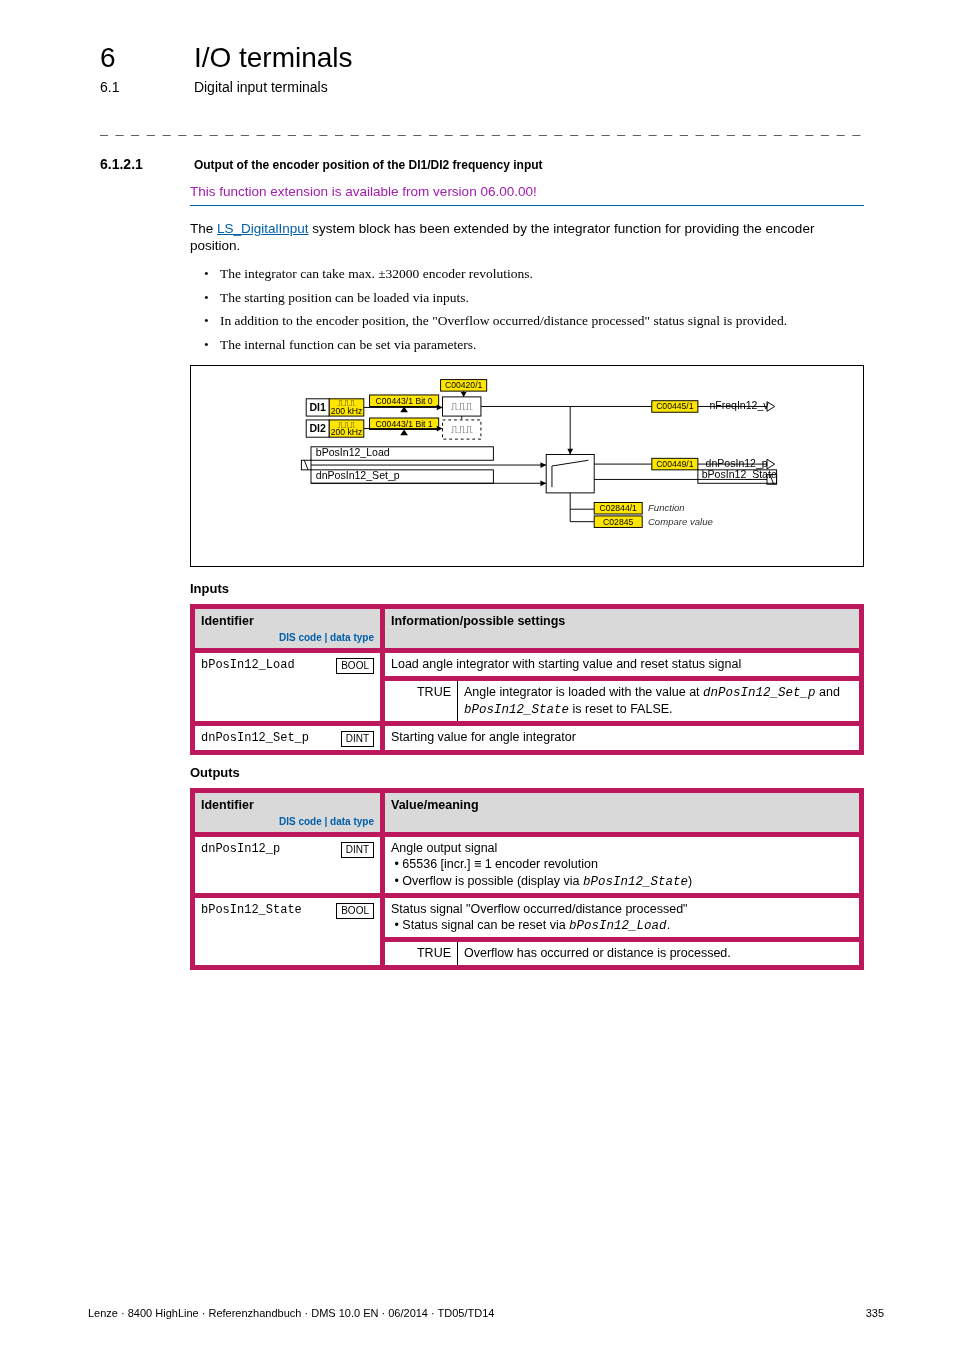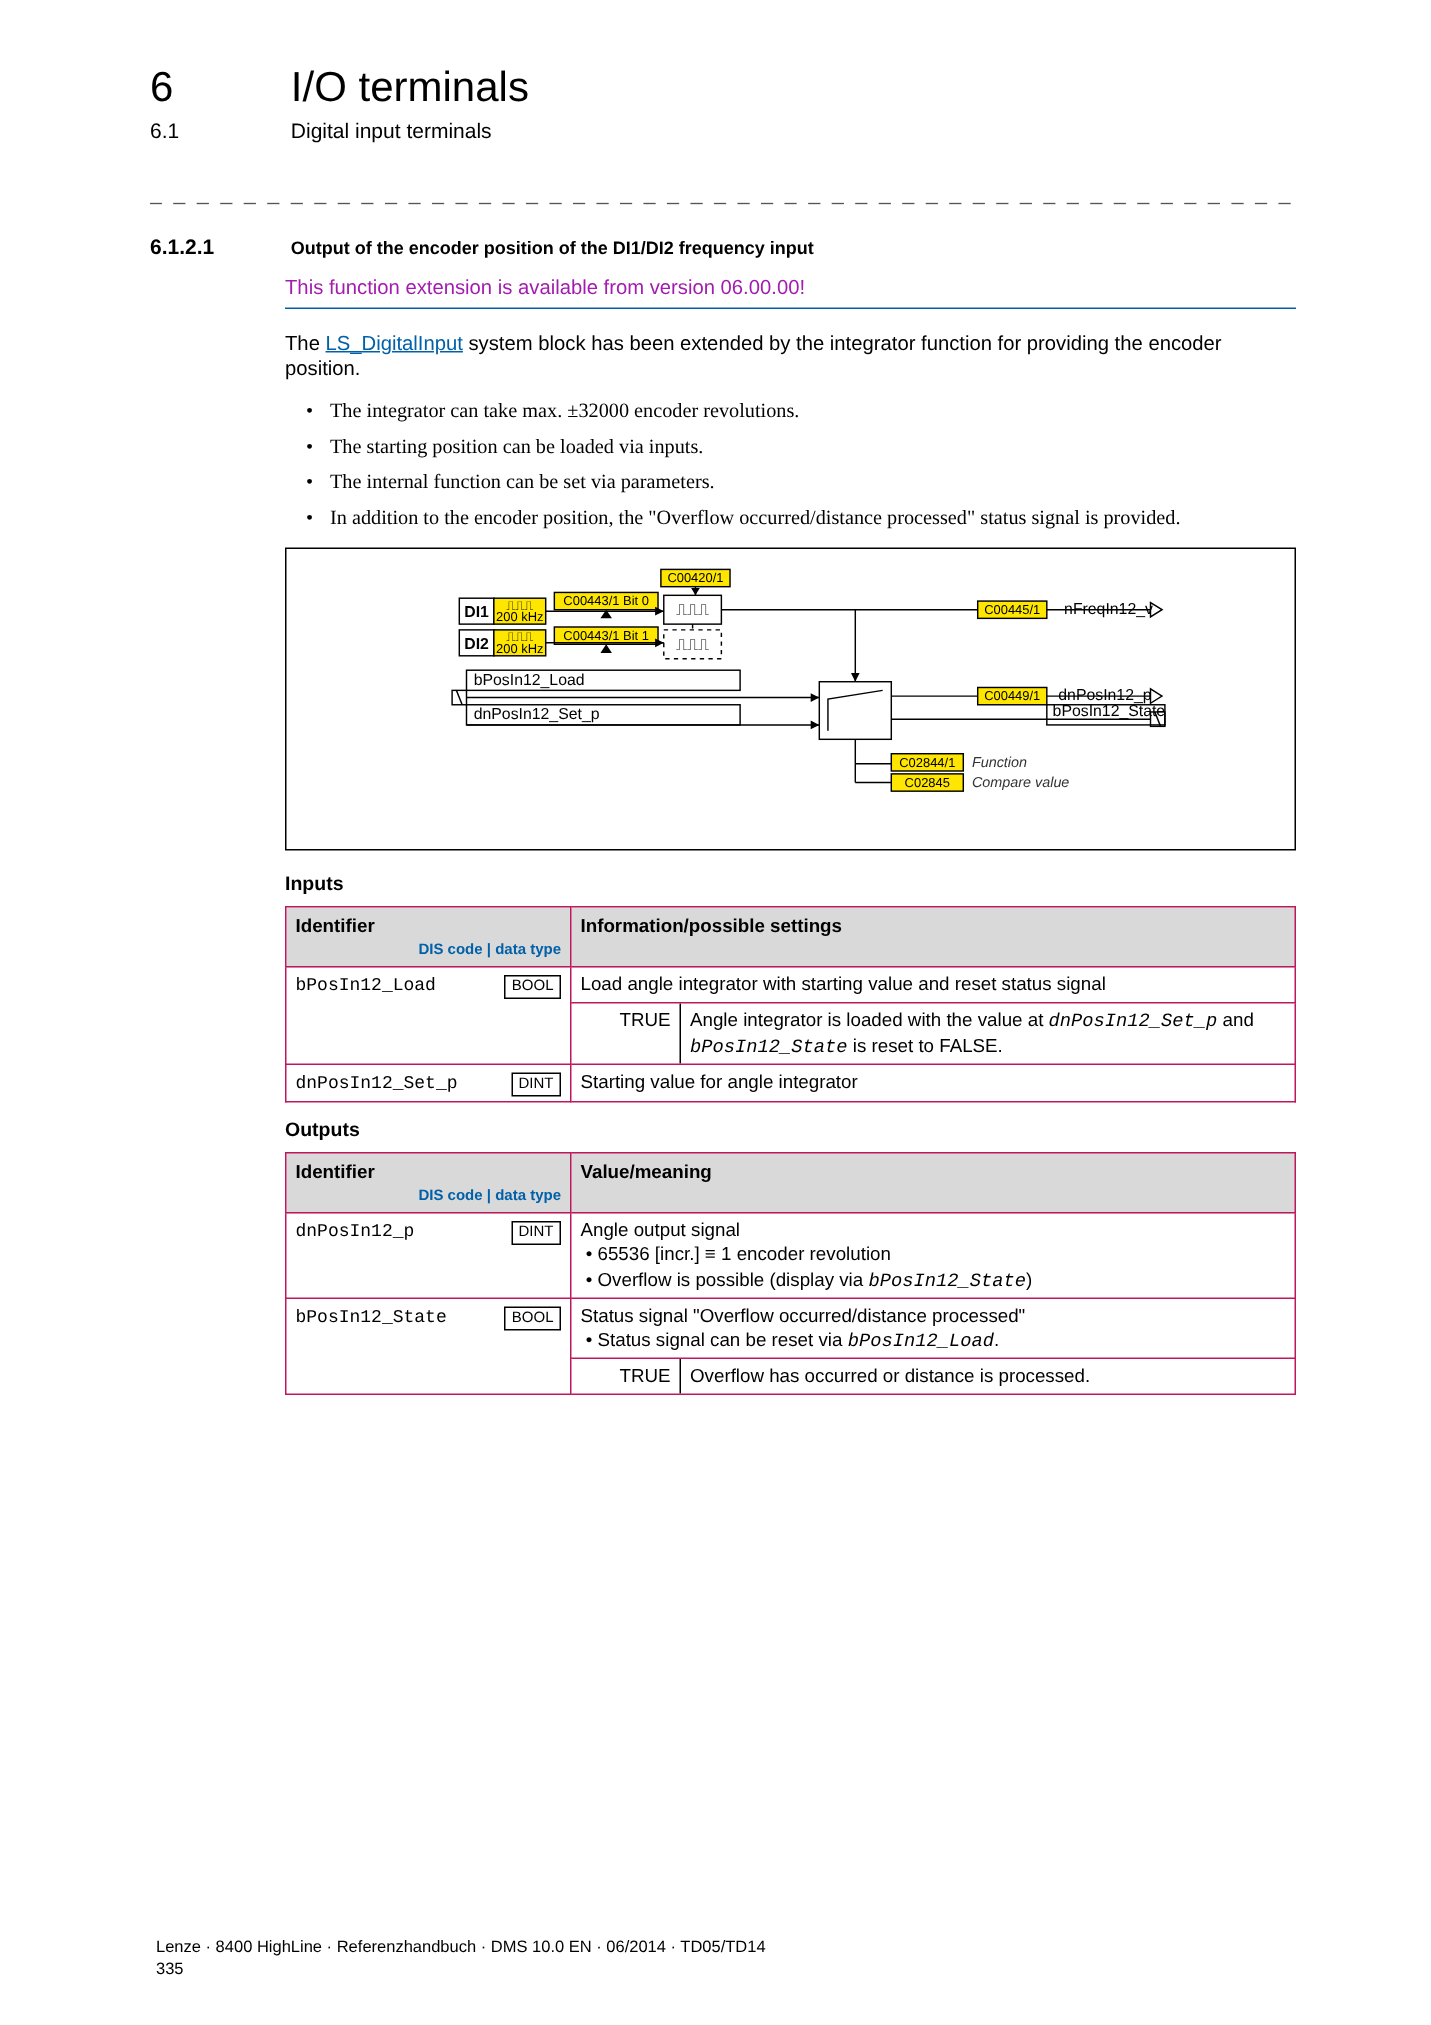--- a/index.html
+++ b/index.html
@@ -113,21 +113,21 @@
     font-size: 13px;
   }
   table.io {
     border-collapse: collapse;
     width: calc(100% - 90px);
     margin-left: 90px;
     font-size: 12.5px;
     table-layout: fixed;
   }
   table.io th, table.io td {
-    border: 1px solid #be185d;
+    border: 5px solid #be185d;
     vertical-align: top;
   }
   table.io th {
     background: #d9d9d9;
     text-align: left;
     font-weight: 700;
     padding: 4px 6px;
   }
   table.io td { padding: 3px 6px; }
   .col-id { width: 190px; }
@@ -145,27 +145,26 @@
     padding: 0 4px;
     font-size: 10px;
     float: right;
     margin-top: 2px;
     line-height: 14px;
   }
   .keycell { text-align: right; padding-right: 8px; }
   .footer {
     position: absolute;
     bottom: 30px;
-    left: 104px;
+    left: 88px;
     right: 70px;
     font-size: 11px;
     color: #000;
     display: flex;
     justify-content: space-between;
-    flex-direction: column;
   }
   .mono { font-family: "Consolas","Courier New",monospace; font-style: italic; }
   .nested-desc { padding-left: 0; }
   
   .svgtxt { font-family: Arial, sans-serif; font-size: 11px; }
   .svgtxt-sm { font-family: Arial, sans-serif; font-size: 9px; }
   .svgtxt-it { font-family: Arial, sans-serif; font-size: 10px; font-style: italic; fill: #333; }
 </style>
 </head>
 <body>
@@ -191,22 +190,22 @@
   <div class="blue-note">This function extension is available from version 06.00.00!</div>
   <hr class="blue-rule">
 
   <div class="body-indent">
     <p>
       <span>The </span><a href="#" class="link">LS_DigitalInput</a><span> system block has been extended by the integrator function for providing the encoder position.</span>
     </p>
     <ul class="bullets">
       <li>The integrator can take max. ±32000 encoder revolutions.</li>
       <li>The starting position can be loaded via inputs.</li>
+      <li>In addition to the encoder position, the "Overflow occurred/distance processed" status signal is provided.</li>
       <li>The internal function can be set via parameters.</li>
-      <li>In addition to the encoder position, the "Overflow occurred/distance processed" status signal is provided.</li>
     </ul>
   </div>
 
   <div class="diagram-box">
     <svg viewBox="0 0 700 200">
 
       <rect x="120" y="30" width="24" height="18" fill="#fff" stroke="#000"></rect>
       <text x="132" y="43" class="svgtxt" text-anchor="middle" font-weight="bold">DI1</text>
       <rect x="144" y="30" width="36" height="18" fill="#ffe600" stroke="#000"></rect>
       <text x="162" y="38" class="svgtxt-sm" text-anchor="middle">⎍⎍⎍</text>

